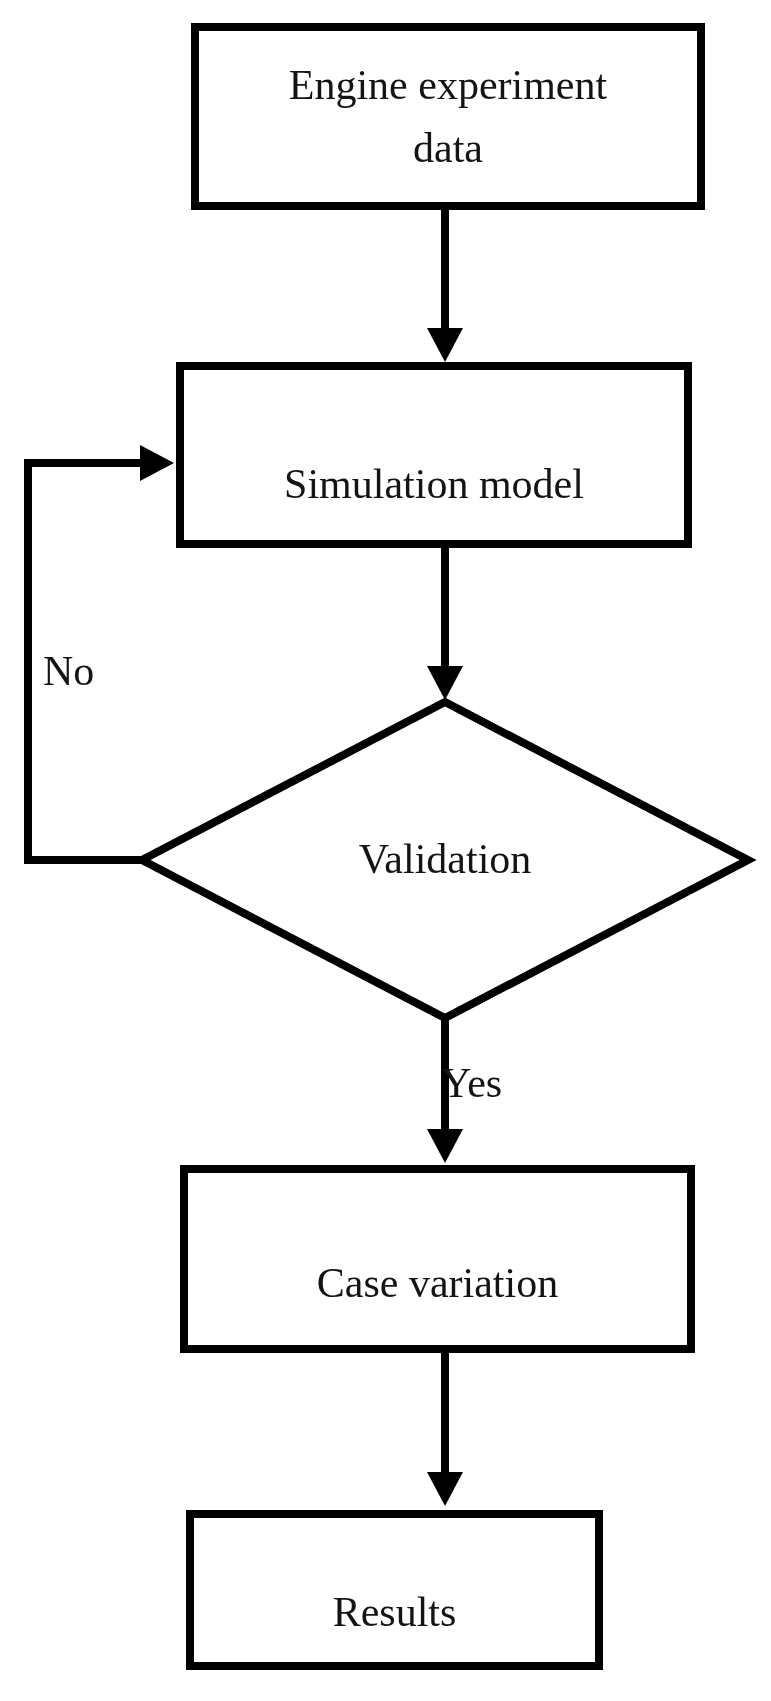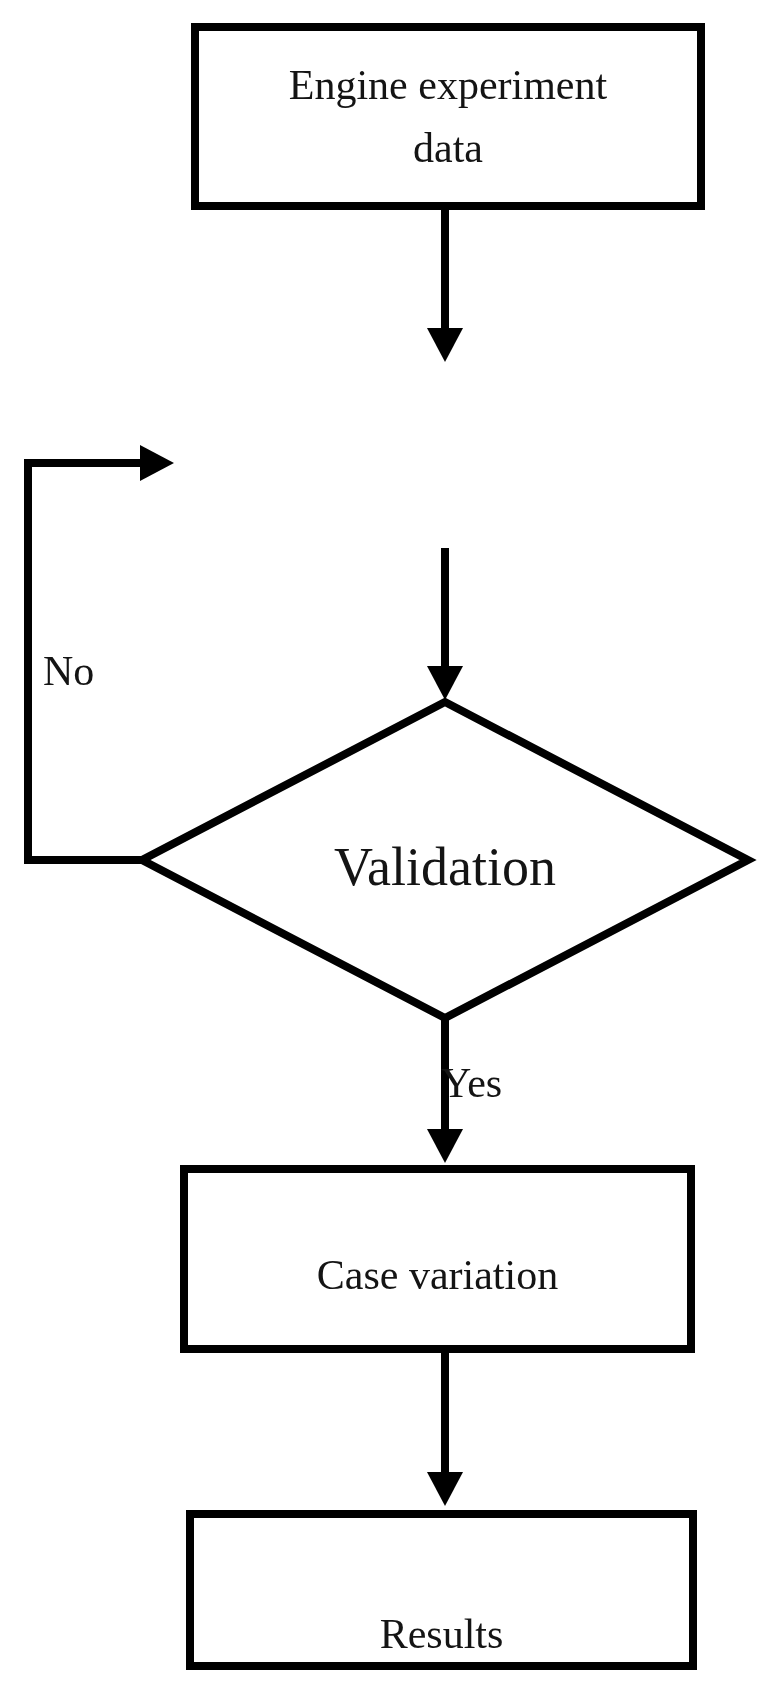--- a/index.html
+++ b/index.html
@@ -37,21 +37,21 @@
     display: flex;
     align-items: center;
     justify-content: center;
   }
   .diamond-label {
     position: absolute;
     left: 245px;
     top: 830px;
     width: 400px;
     text-align: center;
-    font-size: 54px;
+    font-size: 42px;
     line-height: 1.4;
   }
   .edge-label {
     position: absolute;
     font-size: 42px;
     line-height: 1.2;
   }
   .edge-label.yes { left: 441px; top: 1058px; width: 130px; }
   .edge-label.no  { left: 43px;  top: 646px;  width: 130px; }
 </style>
@@ -78,26 +78,29 @@
 
     <polyline points="142,860 28,860 28,463 140,463" fill="none" stroke="#000000" stroke-width="8" stroke-linejoin="miter"></polyline>
     <polygon points="174,463 140,445 140,481" fill="#000000"></polygon>
   </svg>
 
   <div class="node-box v-center" style="left:183px; top:23px; width:514px; height:187px;margin-left:8px;">
     <span>Engine experiment
 data</span>
   </div>
 
+  <div class="node-box" style="left:176px; top:362px; width:516px; height:186px; padding-top:20px;">
+    <span>Simulation model</span>
+  </div>
 
-  <div class="node-box" style="left:180px; top:1165px; width:515px; height:188px; padding-top:8px;">
+  <div class="node-box" style="left:180px; top:1165px; width:515px; height:188px; padding-top:16px;">
     <span>Case variation</span>
   </div>
 
-  <div class="node-box" style="left:186px; top:1510px; width:511px; height:160px; padding-top:22px;">
+  <div class="node-box" style="left:186px; top:1510px; width:417px; height:160px; ">
     <span>Results</span>
   </div>
 
   <div class="diamond-label">Validation</div>
 
   <div class="edge-label yes">Yes</div>
   <div class="edge-label no">No</div>
 
 </div>
 

